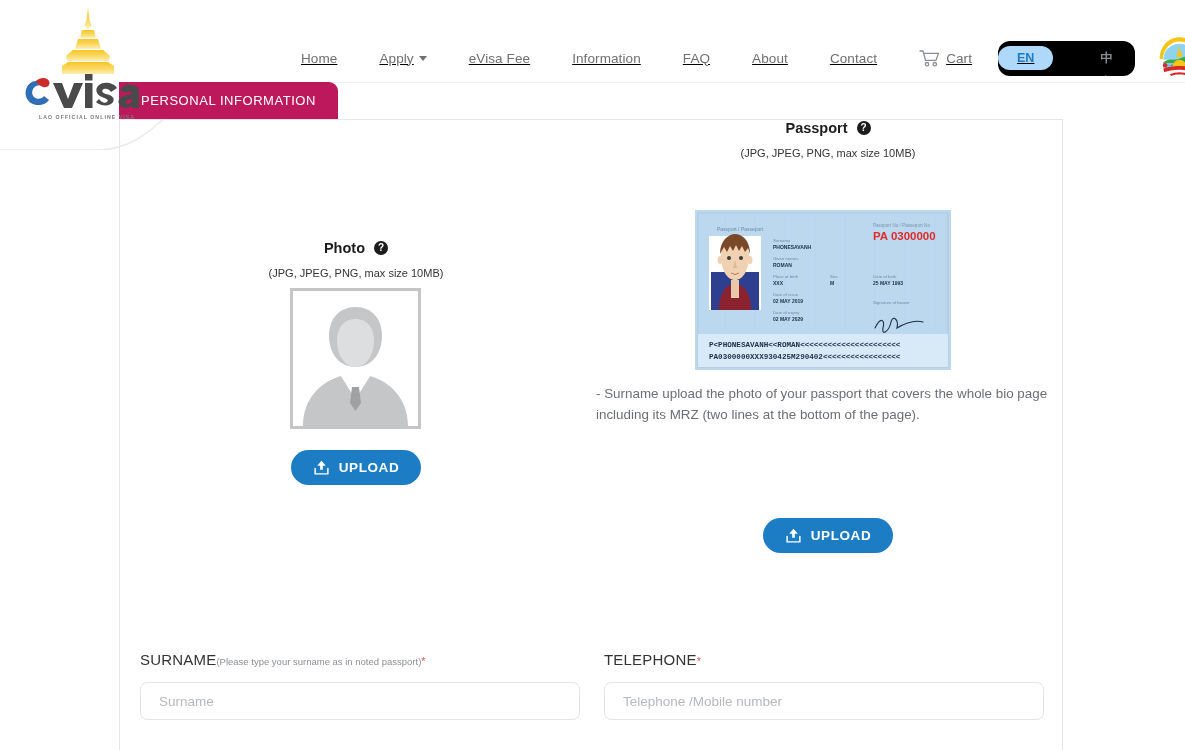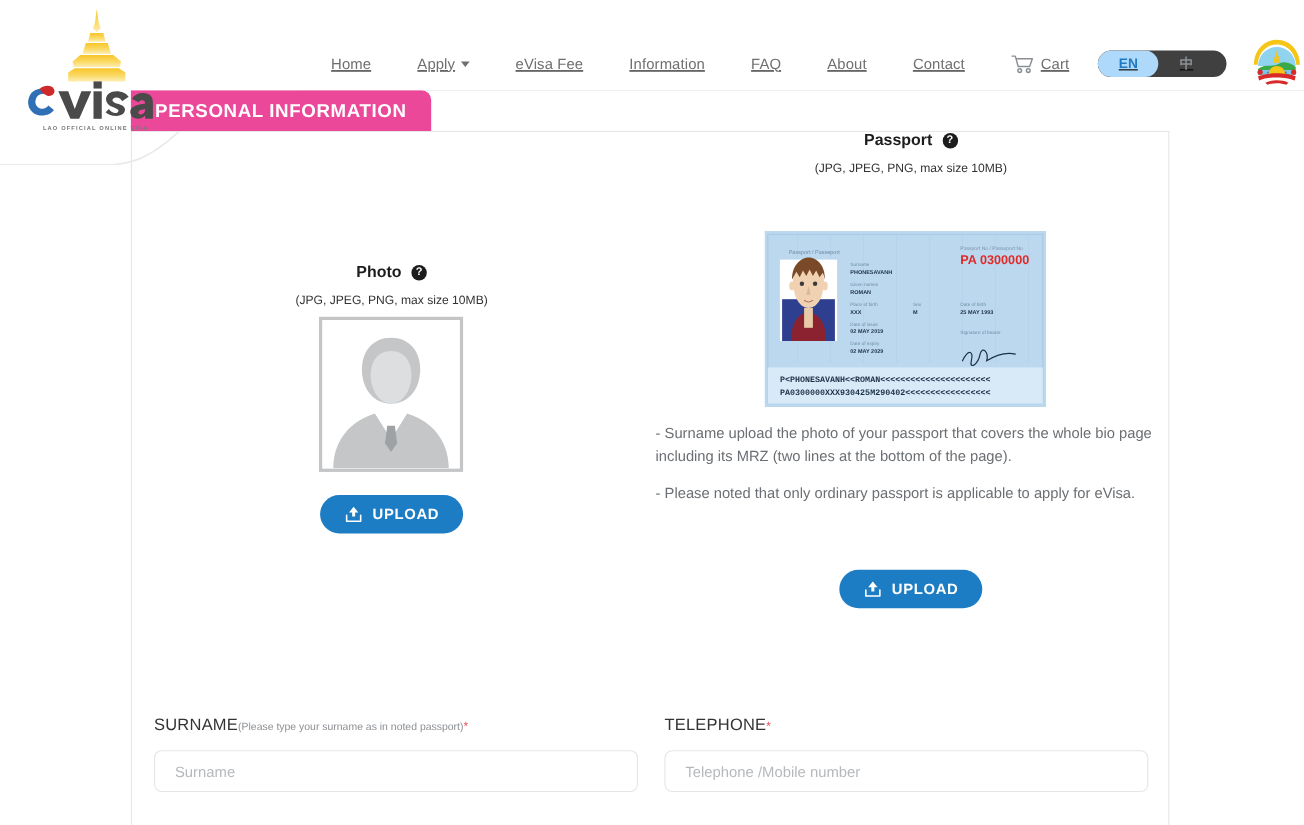--- a/index.html
+++ b/index.html
@@ -60,43 +60,44 @@
     display: inline-block;
     width: 0; height: 0; margin-left: 5px;
     border-left: 4px solid transparent;
     border-right: 4px solid transparent;
     border-top: 5px solid #6f6f6f;
     vertical-align: middle;
   }
 
   .lang-toggle {
     display: flex; align-items: center;
-    height: 24px; border-radius: 12px;
-    background: #404040; overflow: hidden;
+    height: 35px; border-radius: 12px;
+    background: #000000; overflow: hidden;
     margin-left: 10px;
+    gap: 28px;
   }
   .lang-opt {
     font-size: 12.5px; font-weight: bold;
     padding: 0 19px; line-height: 24px; height: 24px;
     color: #8a8f94; cursor: pointer;
   }
   .lang-opt.active {
     background: #aed9fa; color: #1f7ac4;
     border-radius: 12px;
   }
   .emblem { margin-left: 22px; width: 48px; height: 48px; cursor: pointer; }
 
   .tab-header {
     position: absolute; left: 119px; top: 82px;
     height: 37px; padding: 0 22px;
-    background: #ec4899;
+    background: #be185d;
     border-radius: 0 9px 0 0;
     display: flex; align-items: center;
-    color: #ffffff; font-weight: bold;
-    font-size: 17px; letter-spacing: .55px;
+    color: #ffffff; font-weight: normal;
+    font-size: 13px; letter-spacing: .55px;
     z-index: 12;
   }
   .panel {
     position: absolute; left: 119px; top: 119px;
     width: 944px; height: 631px;
     background: #ffffff;
     border-left: 1px solid #e4e6e8;
     border-right: 1px solid #e4e6e8;
     border-top: 1px solid #e4e6e8;
   }
@@ -346,21 +347,20 @@
 
       <path d="M180 118 C186 106 190 110 188 118 C186 126 194 122 196 112 C198 104 204 110 202 118 C212 112 220 110 228 112" fill="none" stroke="#1b2f45" stroke-width="1.1" stroke-linecap="round"></path>
 
       <rect x="3" y="124" width="250" height="33" fill="#d8eaf8"></rect>
       <text x="14" y="137" font-family="Liberation Mono, monospace" font-size="7.6" font-weight="bold" fill="#1b2f45">P&lt;PHONESAVANH&lt;&lt;ROMAN&lt;&lt;&lt;&lt;&lt;&lt;&lt;&lt;&lt;&lt;&lt;&lt;&lt;&lt;&lt;&lt;&lt;&lt;&lt;&lt;&lt;&lt;</text>
       <text x="14" y="149" font-family="Liberation Mono, monospace" font-size="7.6" font-weight="bold" fill="#1b2f45">PA0300000XXX930425M290402&lt;&lt;&lt;&lt;&lt;&lt;&lt;&lt;&lt;&lt;&lt;&lt;&lt;&lt;&lt;&lt;&lt;</text>
     </svg>
 
     <div class="pass-note">
       <p>- Surname upload the photo of your passport that covers the whole bio page including its MRZ (two lines at the bottom of the page).</p>
-      <p>- Please noted that only ordinary passport is applicable to apply for eVisa.</p>
     </div>
 
     <div class="pass-upload-wrap">
       <button class="upload-btn">
         <svg width="17" height="17" viewBox="0 0 20 20">
           <path d="M10 2 L15 8 L11.6 8 L11.6 12.5 L8.4 12.5 L8.4 8 L5 8 Z" fill="#ffffff"></path>
           <path d="M2.5 11 L2.5 17.5 L17.5 17.5 L17.5 11" fill="none" stroke="#ffffff" stroke-width="1.7" stroke-linecap="round" stroke-linejoin="round"></path>
         </svg>
         <span>UPLOAD</span>
       </button>

